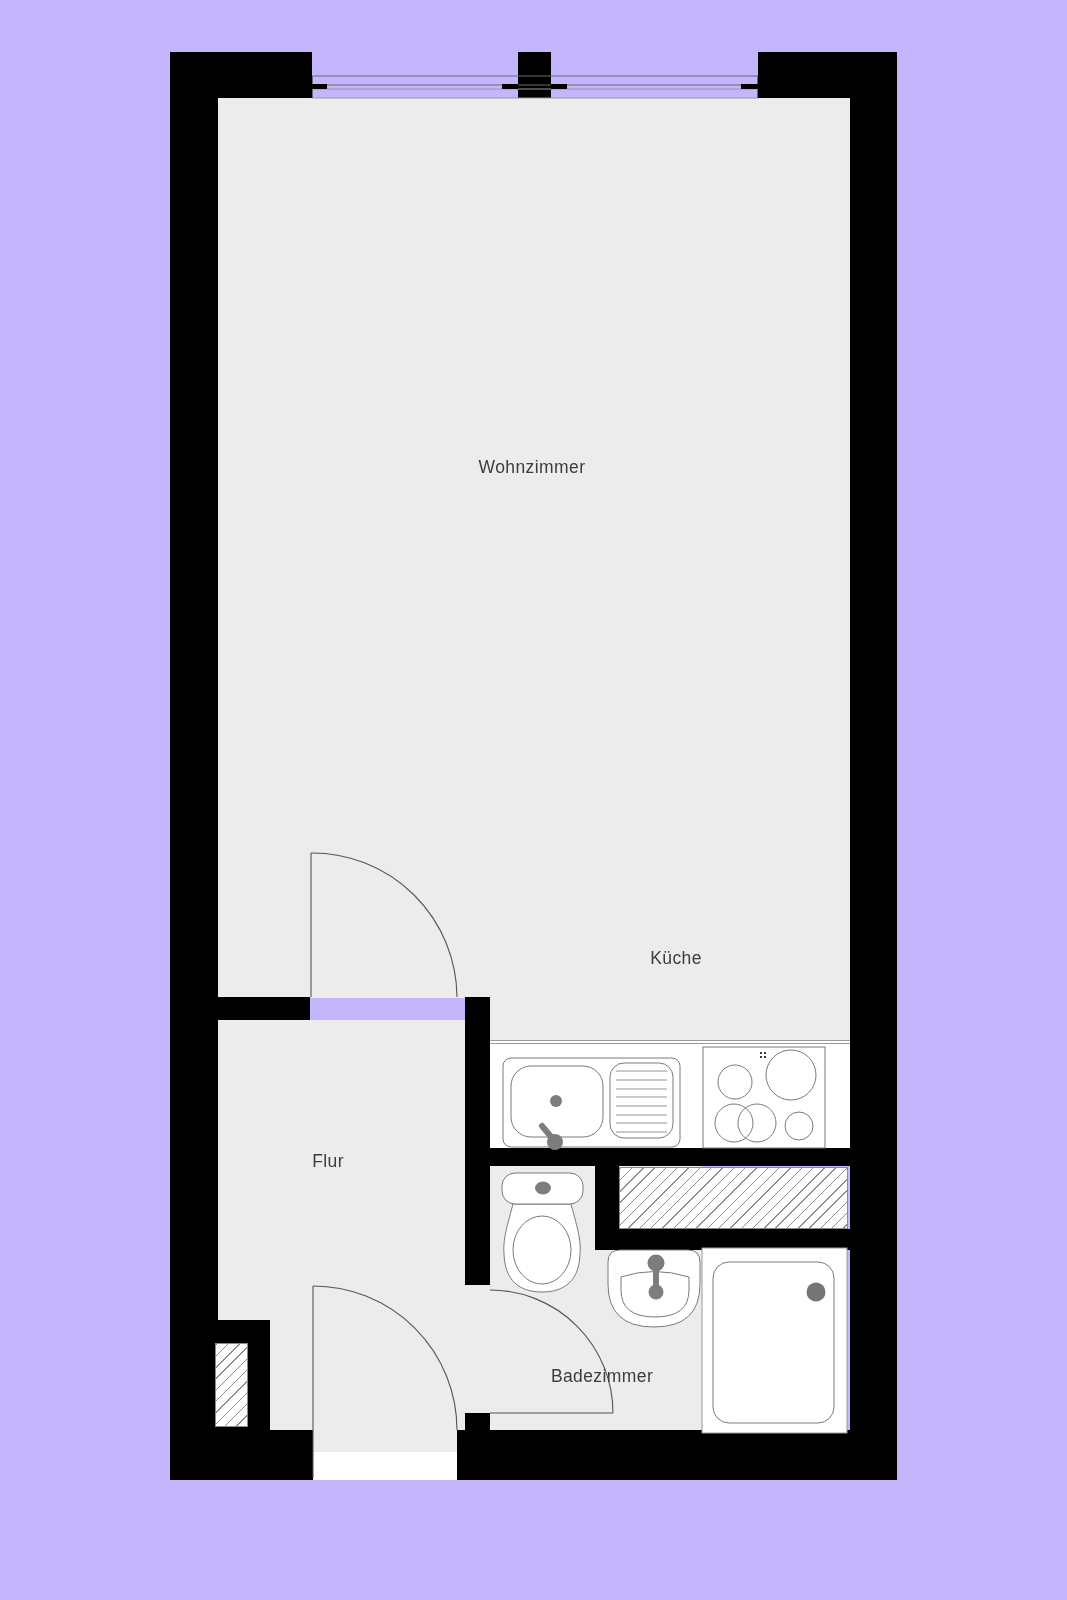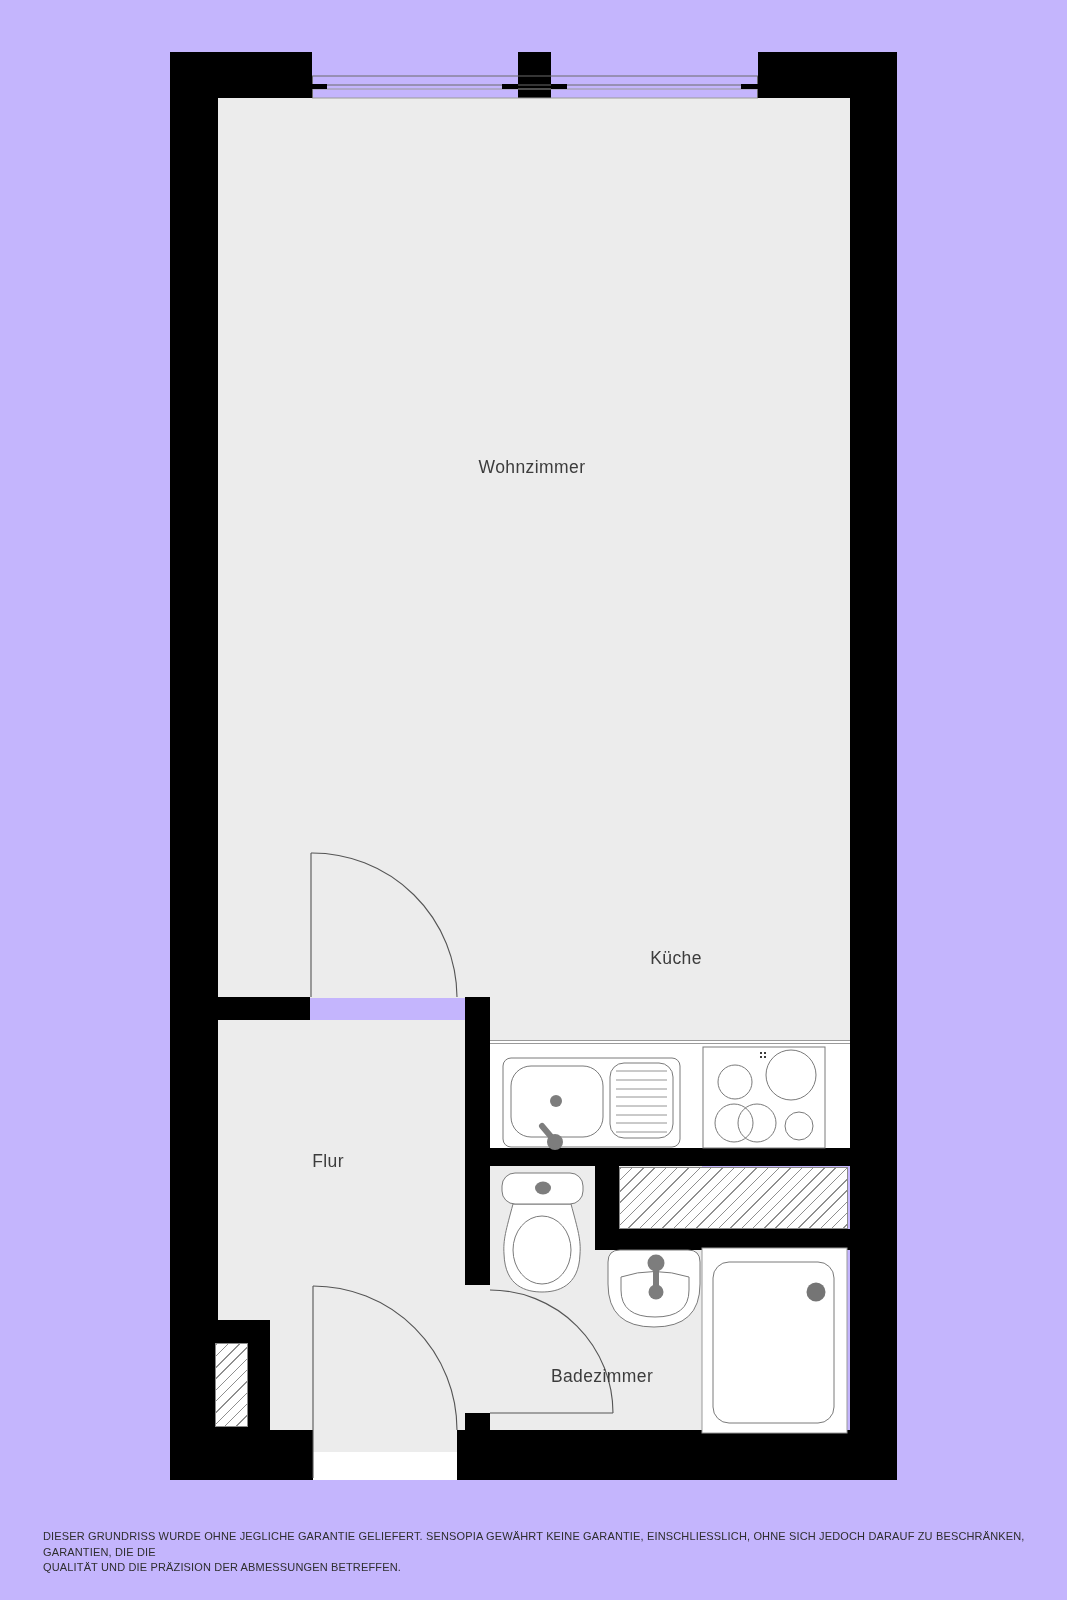--- a/index.html
+++ b/index.html
@@ -149,18 +149,14 @@
       <rect class="s-nf" x="713" y="1262" width="121" height="161" rx="16"></rect>
       <circle cx="816" cy="1292" r="9.5" fill="#757575"></circle>
     </g>
   </svg>
 
   <div class="room-label" style="left:532px;top:467px">Wohnzimmer</div>
   <div class="room-label" style="left:676px;top:958px">Küche</div>
   <div class="room-label" style="left:328px;top:1161px">Flur</div>
   <div class="room-label" style="left:602px;top:1376px">Badezimmer</div>
 
-  <div class="disclaimer">
-    <div>DIESER GRUNDRISS WURDE OHNE JEGLICHE GARANTIE GELIEFERT. SENSOPIA GEWÄHRT KEINE GARANTIE, EINSCHLIESSLICH, OHNE SICH JEDOCH DARAUF ZU BESCHRÄNKEN, GARANTIEN, DIE DIE</div>
-    <div>QUALITÄT UND DIE PRÄZISION DER ABMESSUNGEN BETREFFEN.</div>
-  </div>
 
 </div>
 
 </body></html>

